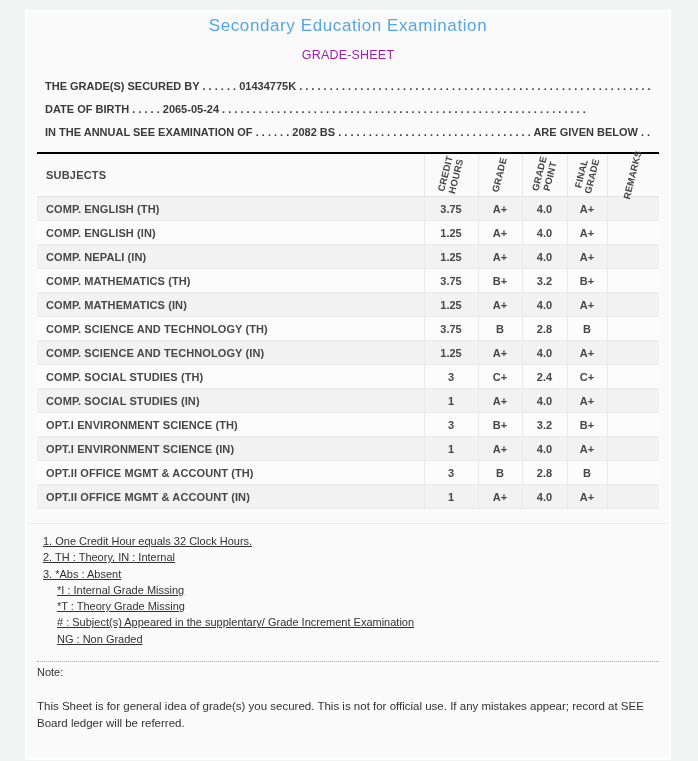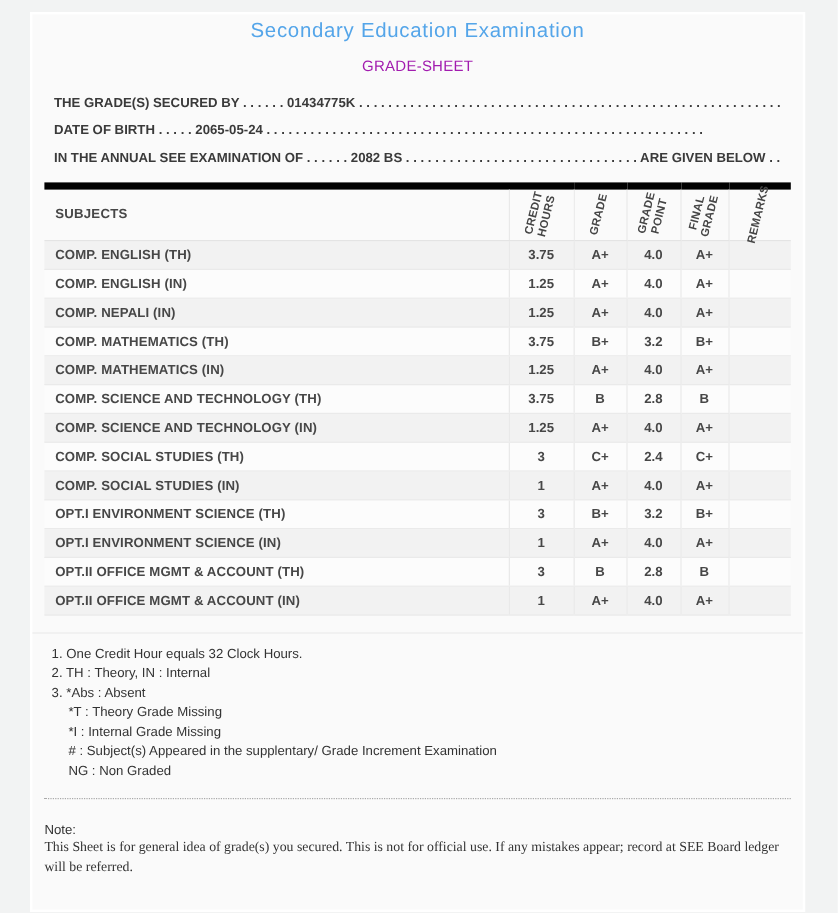--- a/index.html
+++ b/index.html
@@ -38,21 +38,21 @@
   col.c-credit{width:54px;}
   col.c-grade{width:44px;}
   col.c-gpoint{width:45px;}
   col.c-fgrade{width:40px;}
   col.c-remarks{width:52px;}
   .grade-table th,.grade-table td{
     font-size:11px;font-weight:700;color:#474747;
     padding:0;margin:0;
   }
   .grade-table thead th{
-    height:42px;border-bottom:1px solid #e4e4e4;border-top:6px solid #000000;
+    height:42px;border-bottom:1px solid #e4e4e4;border-top:2px solid #000000;
     background:#fafafa;
   }
   th.subjects-header{
     text-align:left;vertical-align:middle;padding-left:9px;
     font-size:11px;letter-spacing:0.2px;
   }
   th.rot{position:relative;border-left:1px solid #e9e9e9;}
   .rot-label{
     position:absolute;left:50%;top:50%;
     transform:translate(-50%,-50%) rotate(-76deg);
@@ -70,29 +70,28 @@
   .grade-table tbody tr:nth-child(odd){background:#f2f2f2;}
   .grade-table tbody tr:nth-child(even){background:#fcfcfc;}
   .gpa-line{
     margin:15px 4px 0 0;text-align:right;
     font-size:11px;font-weight:700;color:#3a3a3a;
   }
   .thin-sep{border:none;border-top:1px solid #ececec;margin:14px -10px 0 -10px;}
   .footnotes{margin:9px 6px 0 6px;}
   .footnote{
     font-size:11px;font-weight:400;color:#333;
-    line-height:16.3px;white-space:nowrap;overflow:hidden;
+    line-height:16.3px;white-space:nowrap;overflow:hidden;text-decoration:underline;
   }
   .footnote.indent{padding-left:14px;}
   .dotted-sep{border:none;border-top:1px dotted #a9a9a9;margin:14px 0 0 0;}
-  .note-heading{margin-top:20px;font-size:11px;font-weight:400;color:#333;}
+  .note-heading{margin-top:4px;font-size:11px;font-weight:400;color:#333;}
   .note-text{
-    margin-top:0;font-size:11.5px;font-weight:400;color:#333;
+    margin-top:20px;font-size:11.5px;font-weight:400;color:#333;
     line-height:16.5px;
-    font-family:Liberation Serif, serif;
   }
 </style>
 </head>
 <body>
 
 <div class="card">
 
   <div class="page-title">Secondary Education Examination</div>
   <div class="sheet-subtitle">GRADE-SHEET</div>
 
@@ -258,22 +257,22 @@
       </tbody>
   </table>
 
 
   <hr class="thin-sep">
 
   <div class="footnotes">
       <div class="footnote">1. One Credit Hour equals 32 Clock Hours.</div>
       <div class="footnote">2. TH : Theory, IN : Internal</div>
       <div class="footnote">3. *Abs : Absent</div>
+      <div class="footnote indent">*I : Internal Grade Missing</div>
       <div class="footnote indent">*T : Theory Grade Missing</div>
-      <div class="footnote indent">*I : Internal Grade Missing</div>
       <div class="footnote indent"># : Subject(s) Appeared in the supplentary/ Grade Increment Examination</div>
       <div class="footnote indent">NG : Non Graded</div>
     </div>
 
   <hr class="dotted-sep">
 
   <div class="note-heading">Note:</div>
   <div class="note-text">This Sheet is for general idea of grade(s) you secured. This is not for official use. If any mistakes appear; record at SEE Board ledger will be referred.</div>
 
 </div>

